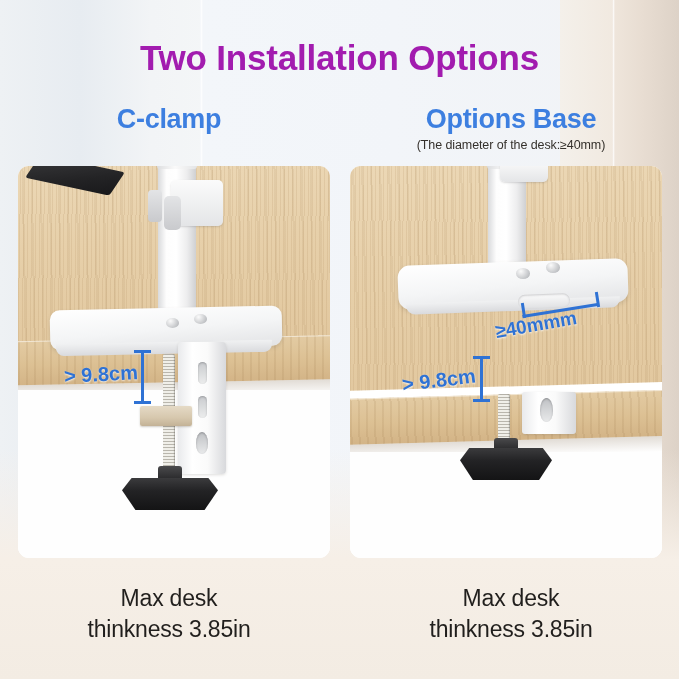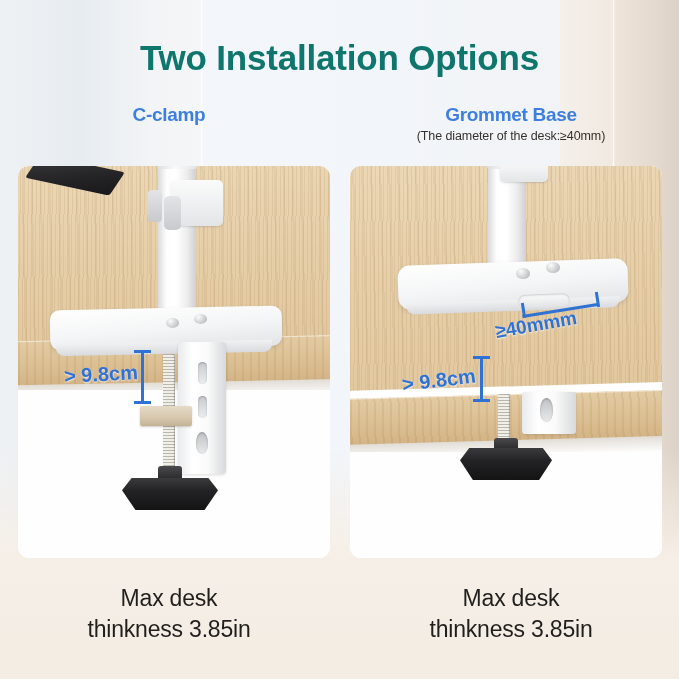--- a/index.html
+++ b/index.html
@@ -34,28 +34,28 @@
   }
   .bg-vstripe {
     position:absolute; top:0; width:3px; height:679px;
     background:linear-gradient(90deg,rgba(255,255,255,0),rgba(255,255,255,.75),rgba(255,255,255,0));
   }
 
   
   #header { position:absolute; left:0; top:0; width:679px; z-index:5; }
   #title {
     text-align:center; margin-top:38px;
-    font-size:35px; font-weight:700; color:#0f766e;
+    font-size:35px; font-weight:700; color:#a21caf;
     letter-spacing:-.2px;
   }
   .col-head { position:absolute; top:104px; width:330px; text-align:center; }
   .col-head.left  { left:4px; }
   .col-head.right { left:346px; }
   .col-title {
-    font-size:19px; font-weight:700; color:#3d7fe0; letter-spacing:-.3px;
+    font-size:27px; font-weight:700; color:#3d7fe0; letter-spacing:-.3px;
   }
   .col-sub {
     font-size:12.5px; color:#35312c; margin-top:3px; letter-spacing:-.1px;
   }
 
   
   .panel {
     position:absolute; top:166px; width:312px; height:392px;
     border-radius:11px; overflow:hidden; background:#fff;
     z-index:4;
@@ -231,21 +231,21 @@
 </div>
 
 <div id="header">
   <div id="title">Two Installation Options</div>
 
   <div class="col-head left">
     <div class="col-title">C-clamp</div>
   </div>
 
   <div class="col-head right">
-    <div class="col-title">Grommet Base</div>
+    <div class="col-title">Options Base</div>
     <div class="col-sub">(The diameter of the desk:≥40mm)</div>
   </div>
 </div>
 
 <div class="panel left">
 
   <div class="desk"></div>
   <div class="desk-edge"></div>
   <div class="desk-shadow"></div>
   <div class="below-desk"></div>

